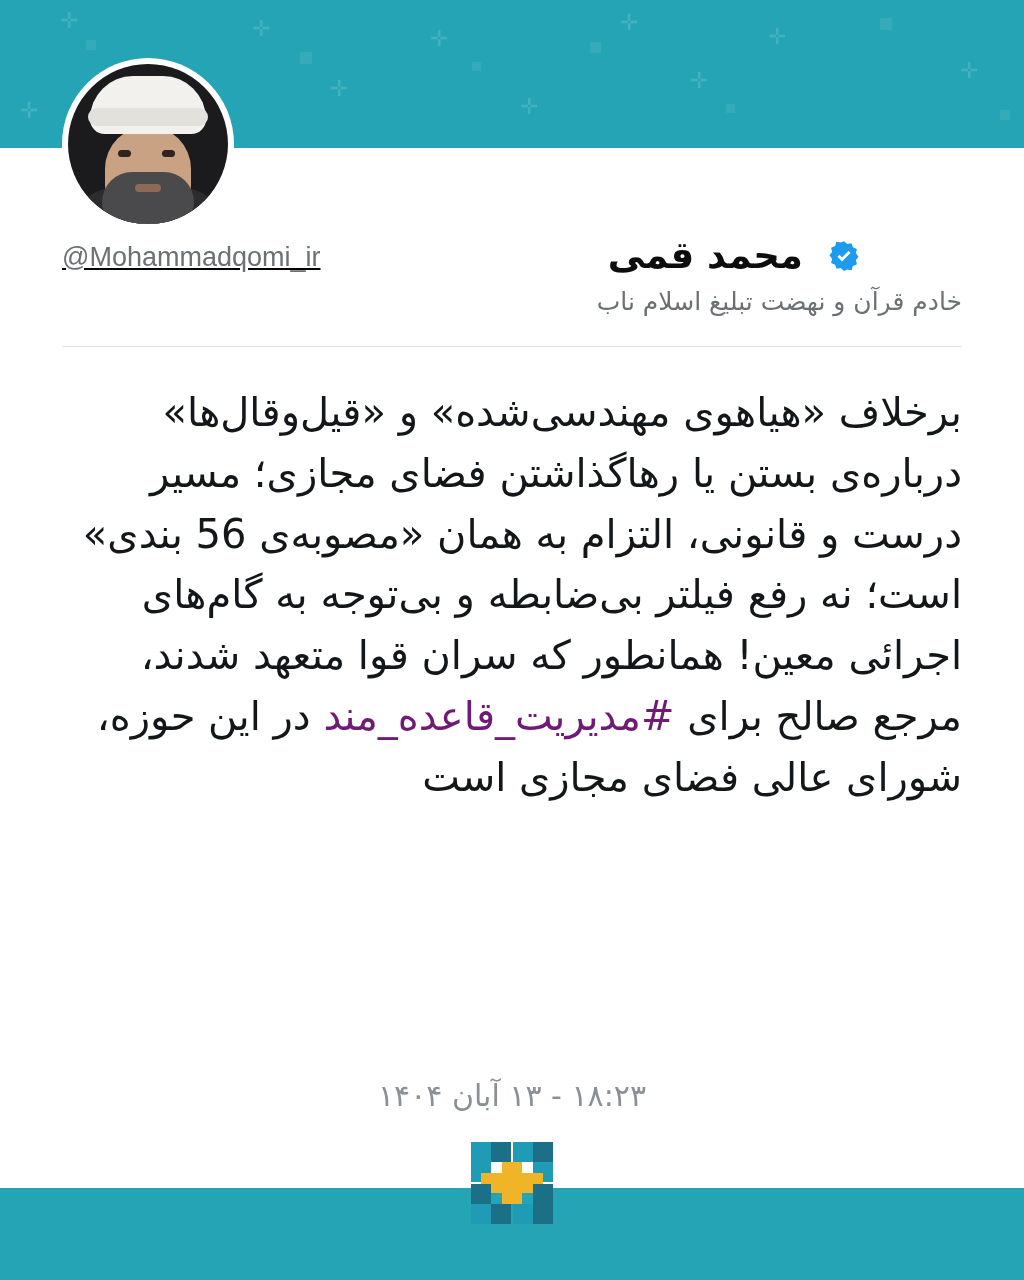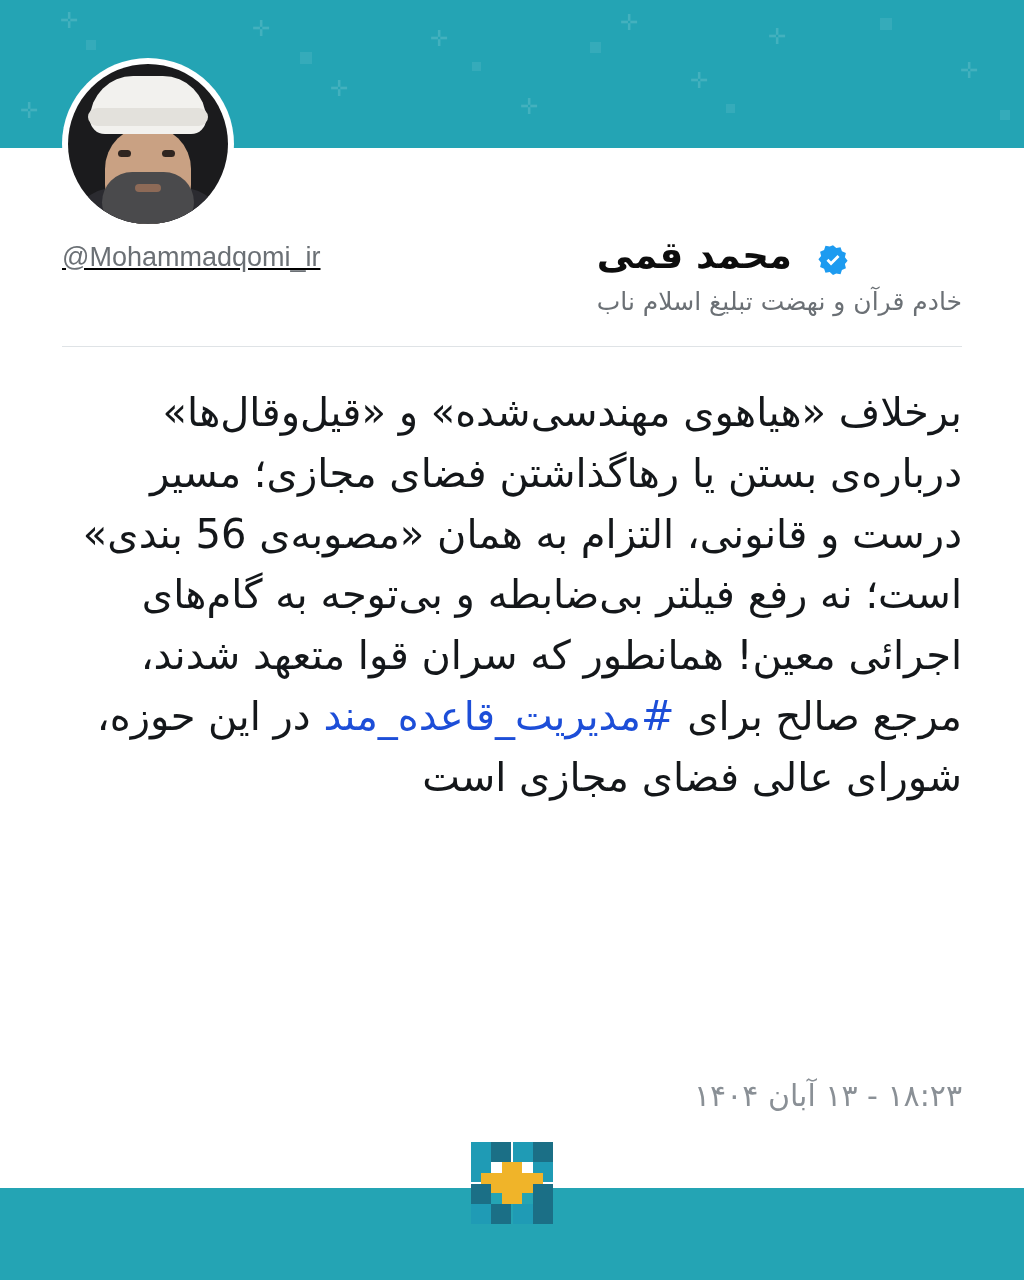--- a/index.html
+++ b/index.html
@@ -192,23 +192,24 @@
     top: 236px;
     left: 0;
     width: 1024px;
     padding: 0 62px;
     box-sizing: border-box;
     text-align: left;
   }
   .name-row {
     display: flex;
     flex-direction: row-reverse;
-    align-items: flex-end;
+    align-items: center;
     justify-content: flex-start;
     gap: 24px;
+    margin-left: 11px;
   }
   .display-name {
     font-size: 37px;
     font-weight: bold;
     color: #0d0d0d;
     line-height: 1.1;
     direction: rtl;
   }
   .verified {
     width: 34px;
@@ -267,30 +268,30 @@
     width: 900px;
     direction: rtl;
     text-align: right;
     font-size: 40px;
     line-height: 1.52;
     color: #14171a;
     font-family: "DejaVu Sans", sans-serif;
     font-weight: 500;
   }
   .tweet-body .hashtag {
-    color: #1d4ed8;
+    color: #701a75;
   }
 
   
   .timestamp {
     position: absolute;
     top: 1078px;
     right: 62px;
     width: 900px;
-    text-align: right;
+    text-align: center;
     direction: rtl;
     font-size: 30px;
     color: #8a9096;
   }
 
   
   .footer-band {
     position: absolute;
     bottom: 0;
     left: 0;

